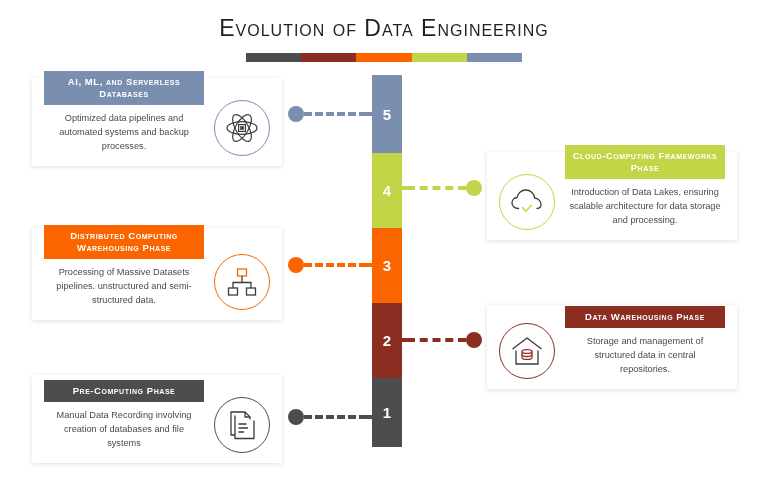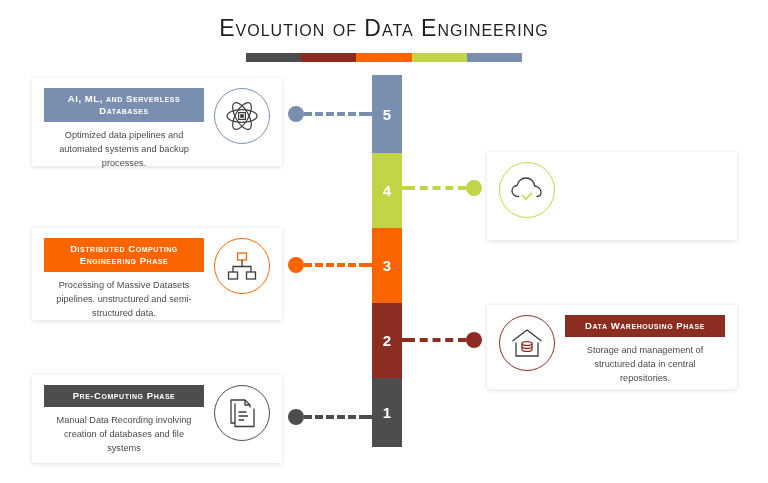--- a/index.html
+++ b/index.html
@@ -58,21 +58,21 @@
   .conn .dot {
     width: 16px; height: 16px; border-radius: 50%; display: block; flex: 0 0 auto;
   }
 
   
   .card {
     position: absolute;
     background: #ffffff;
     box-shadow: 0 1px 5px rgba(0,0,0,0.13);
     display: flex;
-    align-items: flex-start;
+    align-items: flex-end;
     padding: 10px 12px;
   }
   .card-body { flex: 1 1 auto; }
   .card-head {
     color: #ffffff;
     font-size: 9.5px;
     font-variant: small-caps;
     font-weight: bold;
     letter-spacing: 0.55px;
     text-align: center;
@@ -172,25 +172,29 @@
     </div>
   </div>
 
   <div class="card right" id="card4" style="left: 487px; top: 152px; width: 250px; height: 88px;">
     <div class="icon-wrap" style="border-color: rgb(194, 213, 70);">
       <svg width="34" height="30" viewBox="0 0 34 30" fill="none" stroke="#3b3b3b" stroke-width="1.3" stroke-linecap="round" stroke-linejoin="round">
         <path d="M8.5 21.5 C4.4 21.5 2 18.9 2 15.9 C2 13.1 4.2 10.7 7.1 10.5 C7.7 6.2 11.3 3 15.8 3 C20.4 3 24.2 6.5 24.6 11 C28.2 11.3 31 14.2 31 17.6 C31 19.9 29.6 21.5 27 21.5"></path>
         <path d="M12.5 20.5 L15.8 24.2 L21.5 18.2" stroke="#c2d546" stroke-width="1.5"></path>
       </svg>
     </div>
+    <div class="card-body">
+      <div class="card-head" style="background: rgb(194, 213, 70);">Cloud-Computing Frameworks Phase</div>
+      <div class="card-text">Introduction of Data Lakes, ensuring scalable architecture for data storage and processing.</div>
+    </div>
   </div>
 
   <div class="card left" id="card3" style="left: 32px; top: 228px; width: 250px; height: 92px;">
     <div class="card-body">
-      <div class="card-head" style="background: rgb(251, 101, 0);">Distributed Computing Engineering Phase</div>
+      <div class="card-head" style="background: rgb(251, 101, 0);">Distributed Computing Warehousing Phase</div>
       <div class="card-text">Processing of Massive Datasets pipelines. unstructured and semi-structured data.</div>
     </div>
     <div class="icon-wrap" style="border-color: rgb(251, 101, 0);">
       <svg width="32" height="32" viewBox="0 0 32 32" fill="none" stroke="#3b3b3b" stroke-width="1.3">
         <rect x="11.5" y="3" width="9" height="7" stroke="#fb6500"></rect>
         <rect x="2.5" y="22" width="9" height="7"></rect>
         <rect x="20.5" y="22" width="9" height="7"></rect>
         <path d="M16 10 L16 16.5 M7 22 L7 16.5 L25 16.5 L25 22"></path>
       </svg>
     </div>

